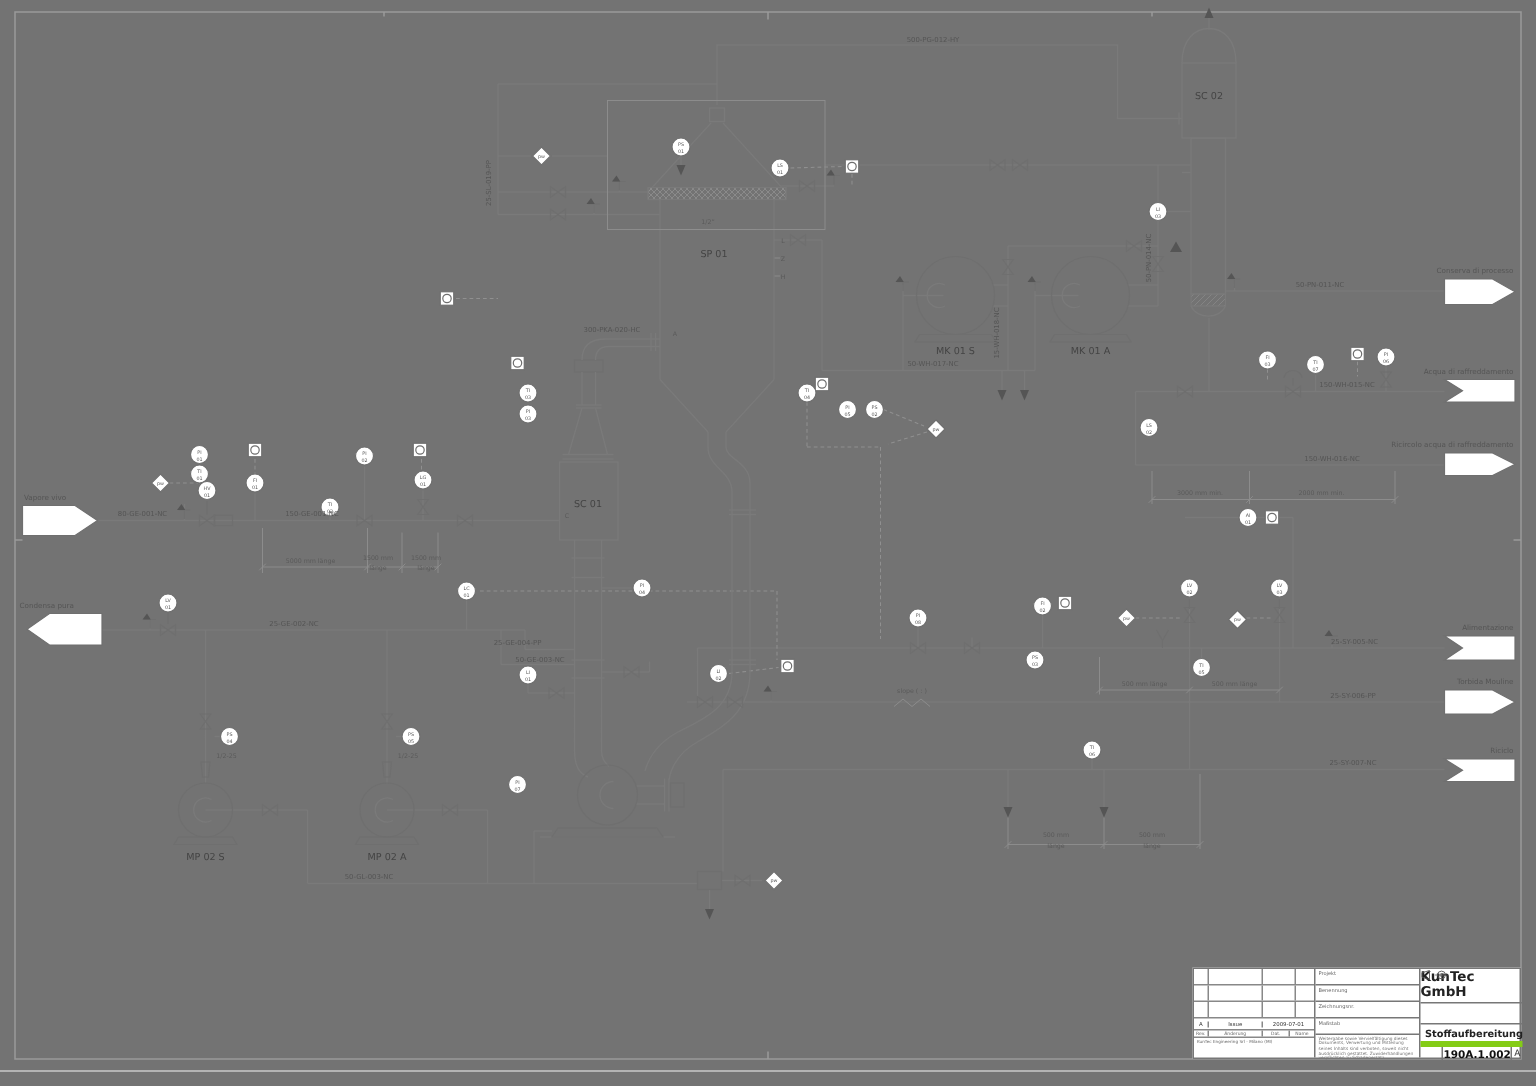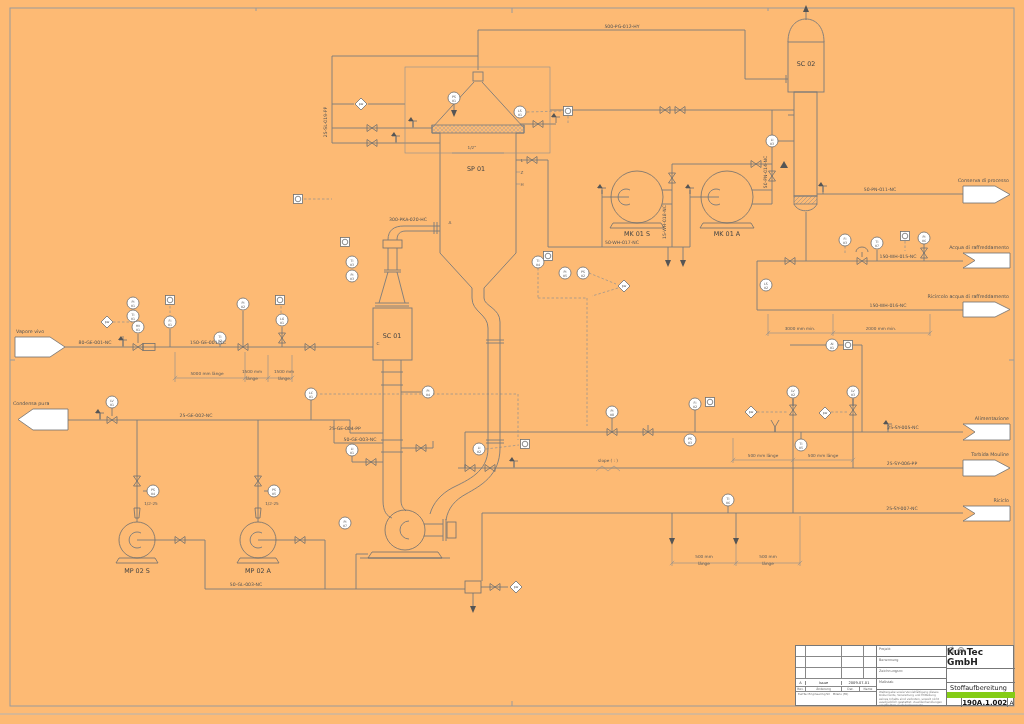--- a/index.html
+++ b/index.html
@@ -1,16 +1,16 @@
 <!DOCTYPE html>
 <html><head>
 <meta charset="utf-8">
 <style>
   html,body{margin:0;padding:0;background:#e9e9e9;}
-  #sheet{position:relative;width:1024px;height:724px;background:#fdba74;overflow:hidden;
+  #sheet{position:relative;width:1024px;height:724px;background:#737373;overflow:hidden;
          font-family:"DejaVu Sans",sans-serif;}
   svg{position:absolute;left:0;top:0;}
   svg text{font-family:"DejaVu Sans",sans-serif;fill:#555;}
   .pipe{stroke:#7a7a7a;stroke-width:.9;fill:none;}
   .thin{stroke:#8f8f8f;stroke-width:.6;fill:none;}
   .dash{stroke:#909090;stroke-width:.7;fill:none;stroke-dasharray:2.5 2;}
   .sym{stroke:#6f6f6f;stroke-width:.8;fill:none;}
   .symf{fill:#ffffff;stroke:#6f6f6f;stroke-width:.8;}
   .solid{fill:#555;stroke:none;}
   .frame{stroke:#9a9a9a;stroke-width:1;fill:none;}
@@ -24,22 +24,22 @@
   #tb{position:absolute;left:795px;top:645px;width:219px;height:61px;border:1px solid #777;
       background:#fff;font-family:"DejaVu Sans",sans-serif;color:#333;box-sizing:border-box;}
   #tb *{box-sizing:border-box;}
   .tb-col{position:absolute;top:0;height:100%;}
   .tb-right{left:150px;width:69px;border-left:1px solid #777;}
   .tb-mid{left:80px;width:70px;border-left:1px solid #777;}
   .tb-left{left:0;width:80px;}
   .tb-company{height:23px;border-bottom:1px solid #777;display:flex;align-items:center;justify-content:center;
       font-weight:bold;font-size:9px;color:#222;}
   .tb-blank{height:14px;border-bottom:1px solid #777;}
-  .tb-title{height:15px;border-bottom:6px solid #84cc16;display:flex;align-items:center;padding-left:3px;
-      font-weight:normal;font-size:6.5px;color:#222;}
+  .tb-title{height:15px;border-bottom:4px solid #84cc16;display:flex;align-items:center;padding-left:3px;
+      font-weight:bold;font-size:6.5px;color:#222;}
   .tb-numrow{height:9px;display:flex;align-items:stretch;font-size:6.5px;text-align:right;}
   .tb-sym{width:22px;border-right:1px solid #777;display:flex;align-items:center;justify-content:center;}
   .tb-num{flex:1;display:flex;align-items:center;justify-content:center;font-weight:bold;font-size:7px;color:#111;}
   .tb-rev{width:11px;border-left:1px solid #777;display:flex;align-items:center;justify-content:center;font-size:6px;}
   .tb-field{height:11px;border-bottom:1px solid #777;font-size:3.4px;color:#666;padding:1px 0 0 2px;}
   .tb-note{height:17px;font-size:2.9px;line-height:3.3px;color:#777;padding:1px 2px;overflow:hidden;}
   .tb-grid-row{height:11px;border-bottom:1px solid #888;display:flex;}
   .tb-cell{border-right:1px solid #888;height:100%;}
   .tb-revrow{height:8px;border-bottom:1px solid #888;display:flex;font-size:3.6px;align-items:center;}
   .tb-revhead{height:5px;border-bottom:1px solid #888;display:flex;font-size:3px;color:#666;align-items:center;}

